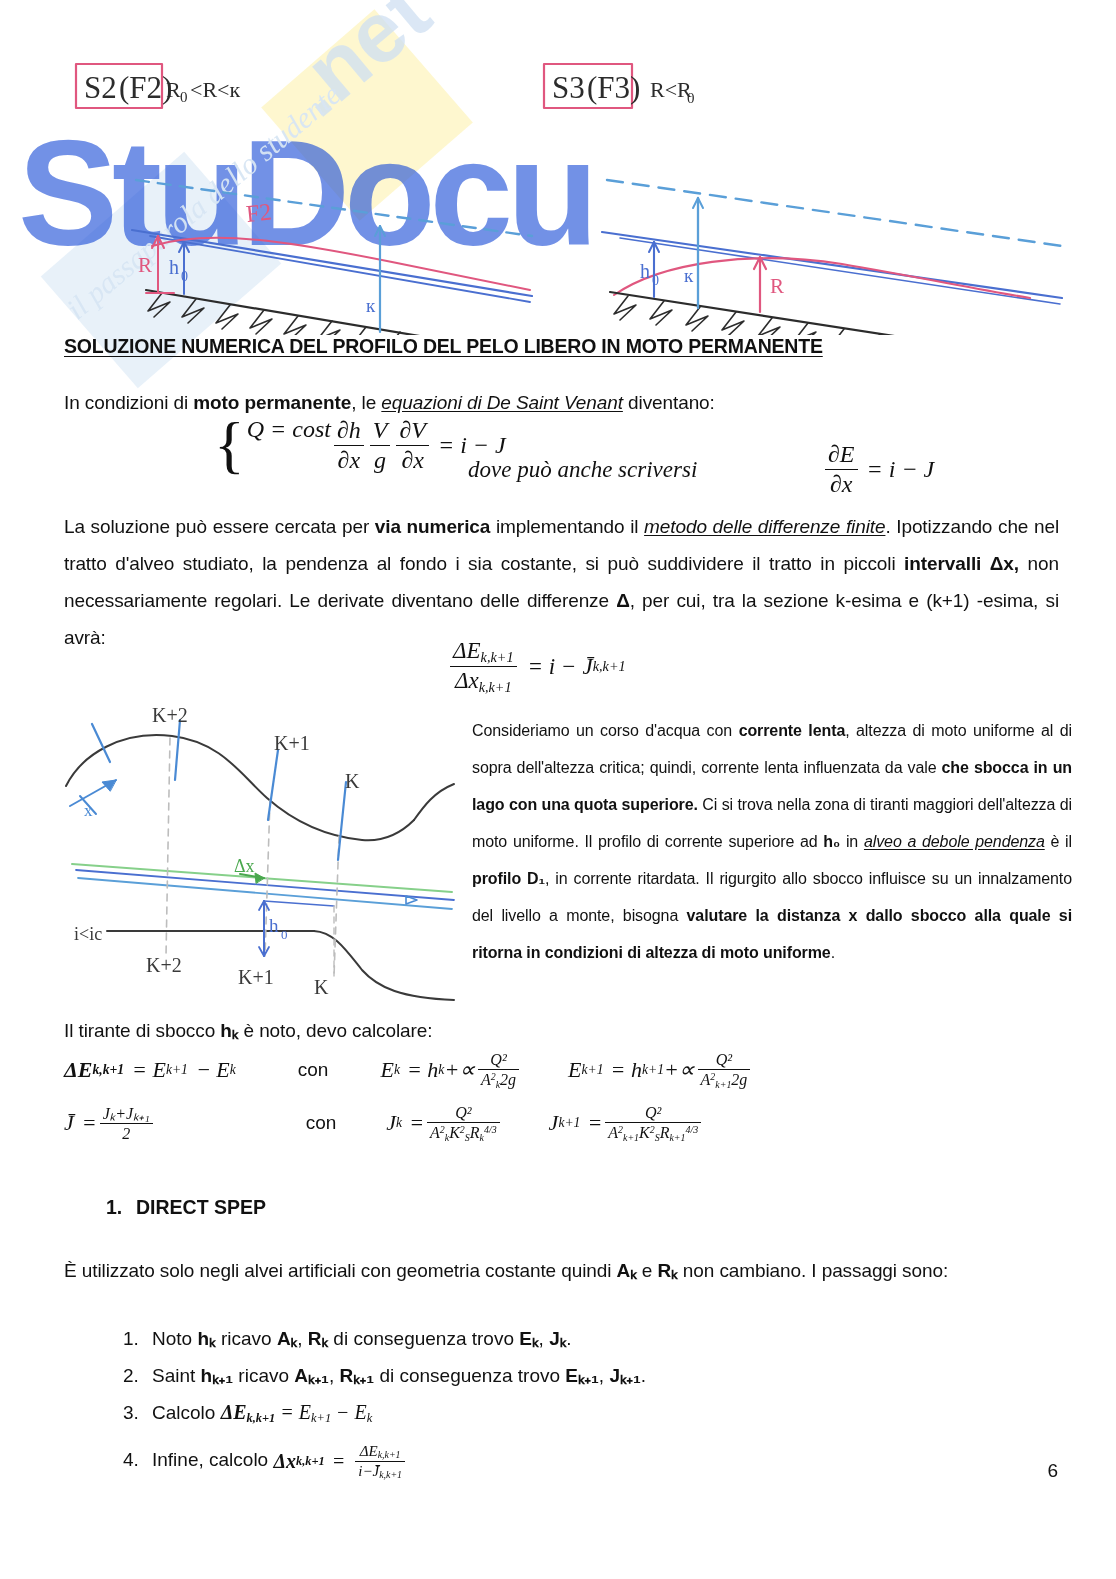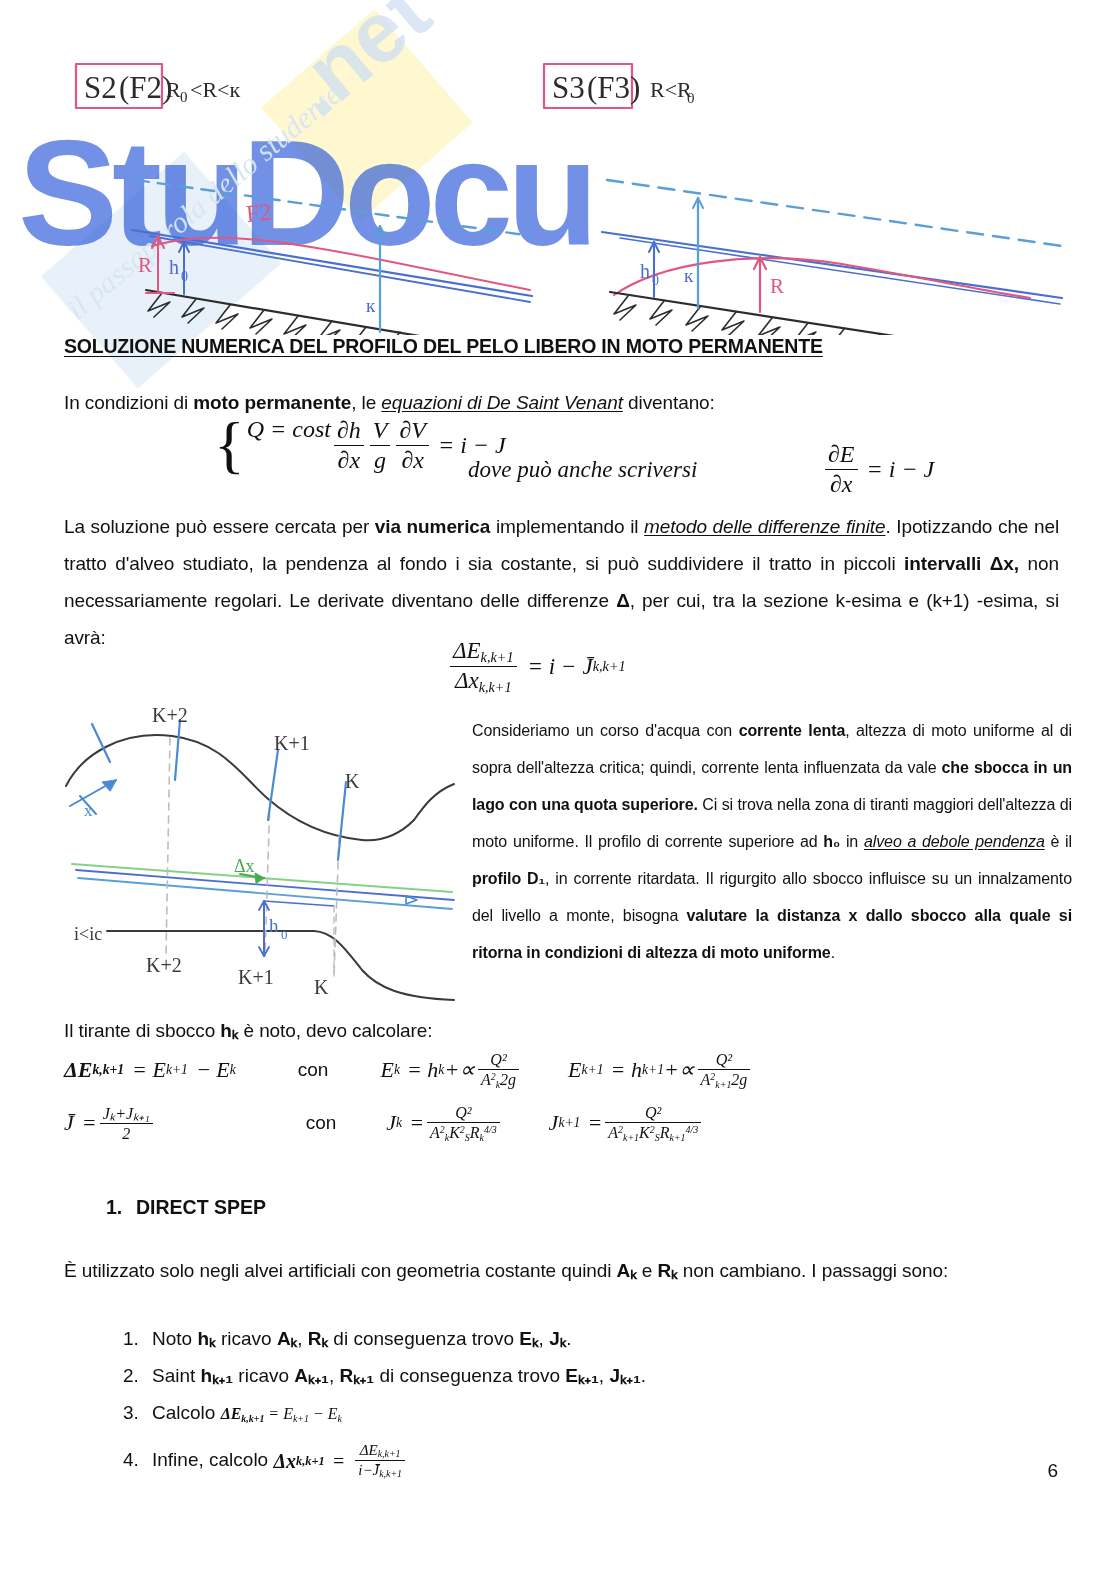--- a/index.html
+++ b/index.html
@@ -509,21 +509,21 @@
       <span class="n">1.</span><span>DIRECT SPEP</span>
     </div>
 
     <p class="para p4"><span>È utilizzato solo negli alvei artificiali con geometria costante quindi </span><b>Aₖ</b><span> e </span><b>Rₖ</b><span> non cambiano. I passaggi sono:</span></p>
 
     <ol class="steps">
       <li><span>Noto </span><b>hₖ</b><span> ricavo </span><b>Aₖ</b><span>, </span><b>Rₖ</b><span> di conseguenza trovo </span><b>Eₖ</b><span>, </span><b>Jₖ</b><span>.</span></li>
 
       <li><span>Saint </span><b>hₖ₊₁</b><span> ricavo </span><b>Aₖ₊₁</b><span>, </span><b>Rₖ₊₁</b><span> di conseguenza trovo </span><b>Eₖ₊₁</b><span>, </span><b>Jₖ₊₁</b><span>.</span></li>
 
-      <li><span>Calcolo </span><span class="math" style="font-size:16px">
+      <li><span>Calcolo </span><span class="math" style="font-size:20px">
             <b style="font-style:italic">ΔE</b><b class="sub" style="font-style:italic">k,k+1</b>
             <span>= E</span><span class="sub">k+1</span>
             <span>− E</span><span class="sub">k</span>
           </span></li>
 
       <li class="tall"><span>Infine, calcolo </span><span class="math" style="font-size:20px;display:inline-flex;align-items:center;vertical-align:middle;">
             <b style="font-style:italic">Δx</b>
             <b class="sub" style="font-style:italic">k,k+1</b>
             <span style="margin:0 7px">=</span>
             <span class="frac" style="font-size:15px">

